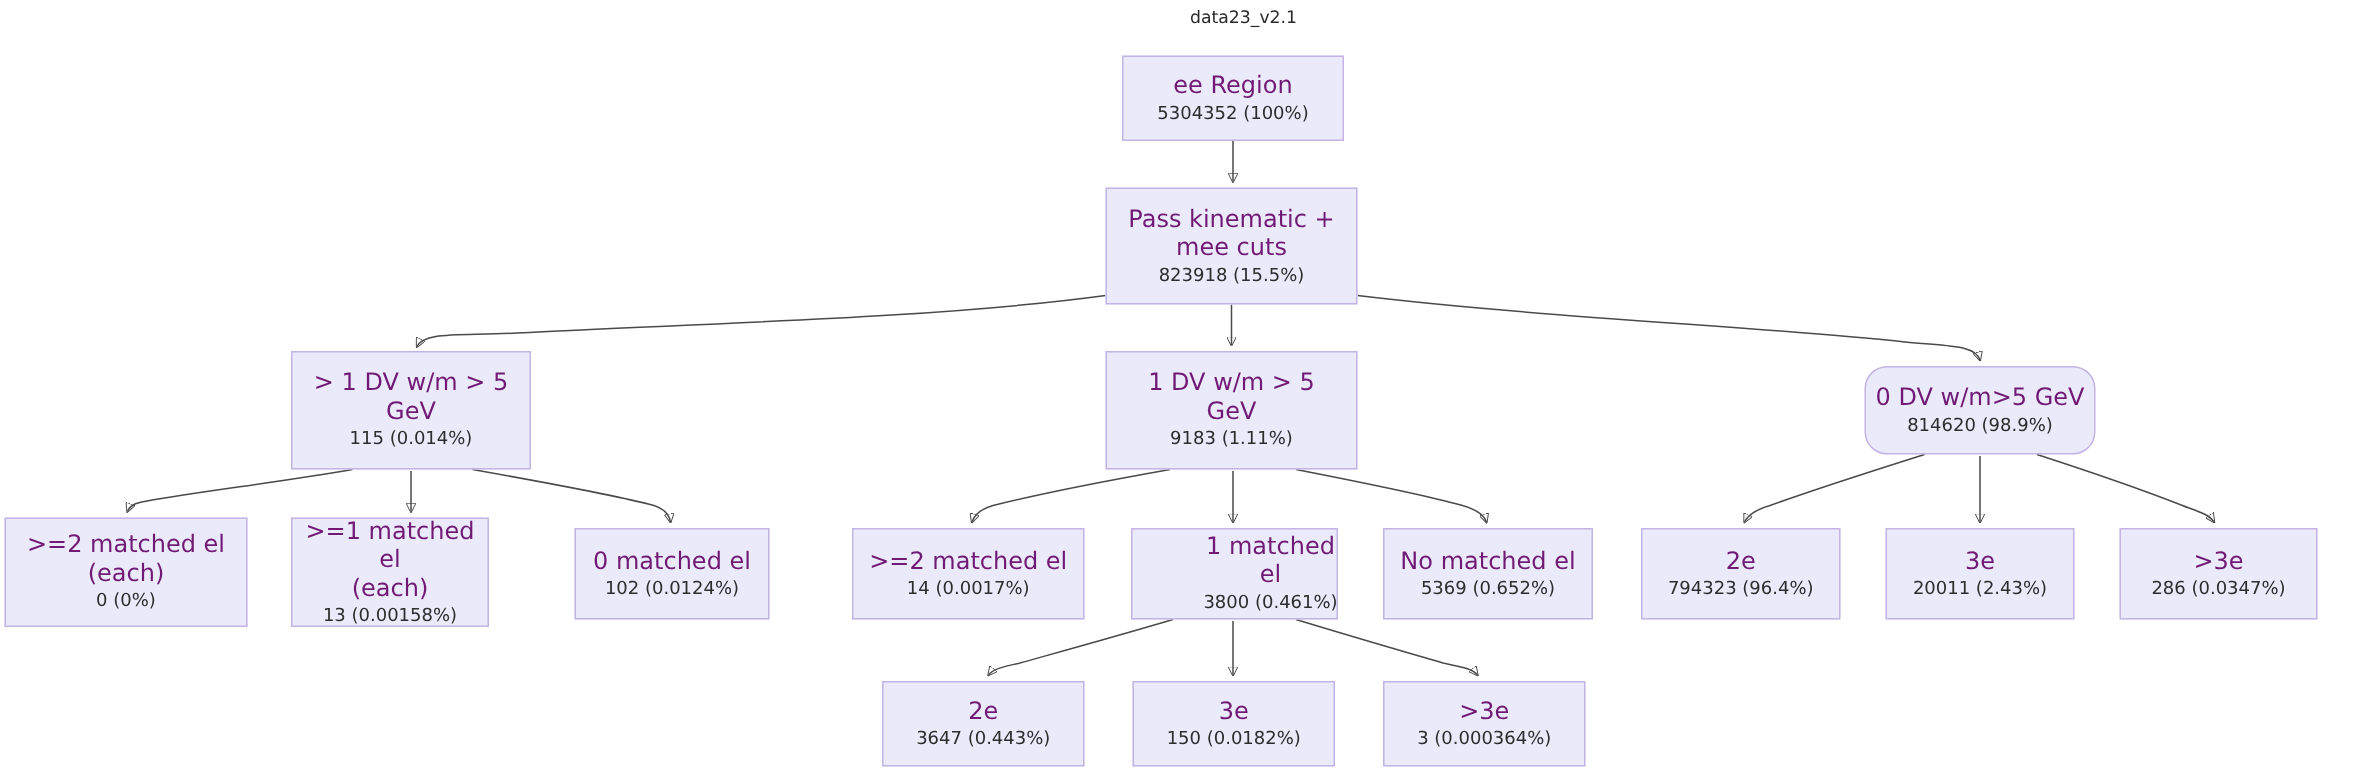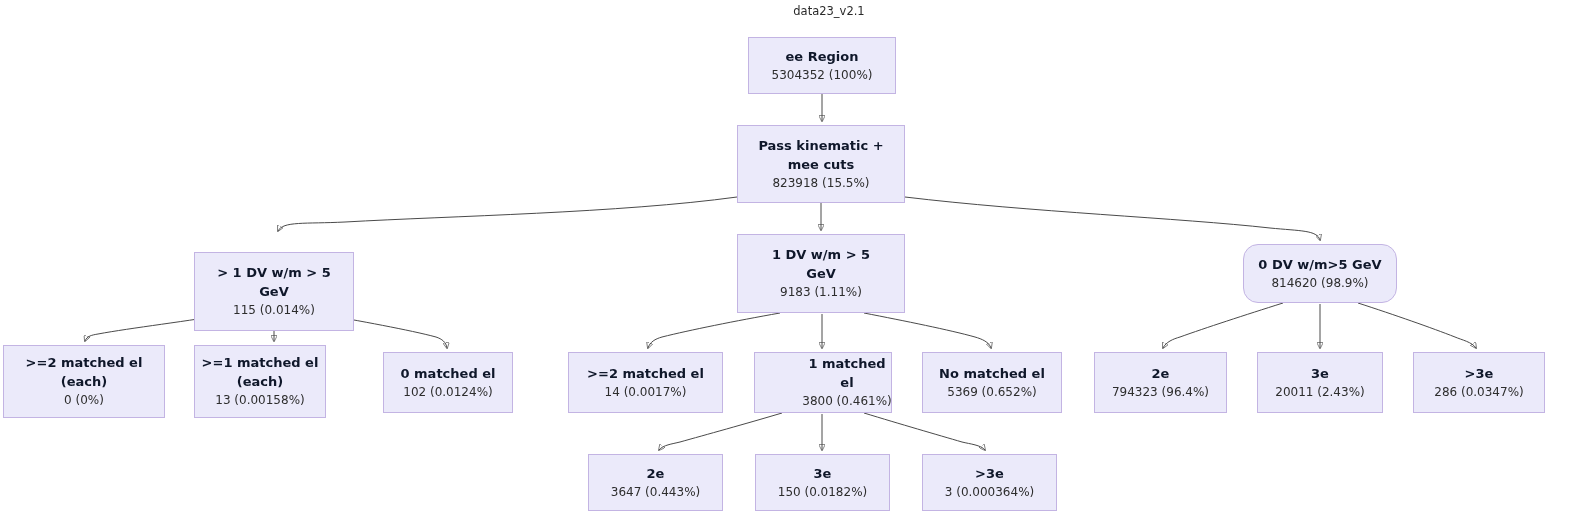--- a/index.html
+++ b/index.html
@@ -41,24 +41,24 @@
     box-sizing: border-box;
     background: #ebeafa;
     border: 1px solid #c3b4e3;
     display: flex;
     flex-direction: column;
     align-items: center;
     justify-content: center;
     text-align: center;
   }
   .nlabel {
-    font-weight: bold;
-    font-size: 13px;
+    font-weight: normal;
+    font-size: 16px;
     line-height: 19px;
-    color: #0f172a;
+    color: #701a75;
     white-space: pre-line;
   }
   .ncount {
     font-size: 12px;
     line-height: 19px;
     color: #2d2d2d;
     white-space: nowrap;
   }
 </style>
 </head>
@@ -96,21 +96,21 @@
     <div class="nlabel">ee Region</div>
     <div class="ncount">5304352 (100%)</div>
   </div>
 
   <div class="node" style="left:737px; top:125px; width:168px; height:78px;">
     <div class="nlabel">Pass kinematic +
 mee cuts</div>
     <div class="ncount">823918 (15.5%)</div>
   </div>
 
-  <div class="node" style="left:194px; top:252px; width:160px; height:79px;">
+  <div class="node" style="left:194px; top:234px; width:160px; height:79px;">
     <div class="nlabel">&gt; 1 DV w/m &gt; 5
 GeV</div>
     <div class="ncount">115 (0.014%)</div>
   </div>
 
   <div class="node" style="left:737px; top:234px; width:168px; height:79px;">
     <div class="nlabel">1 DV w/m &gt; 5
 GeV</div>
     <div class="ncount">9183 (1.11%)</div>
   </div>

